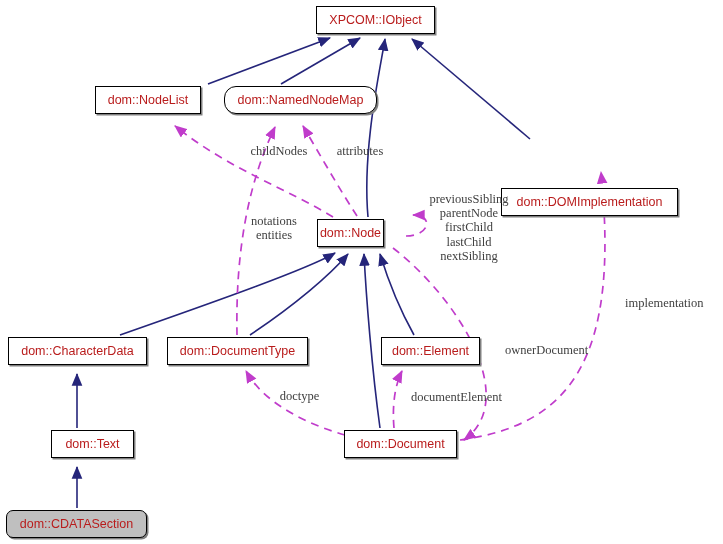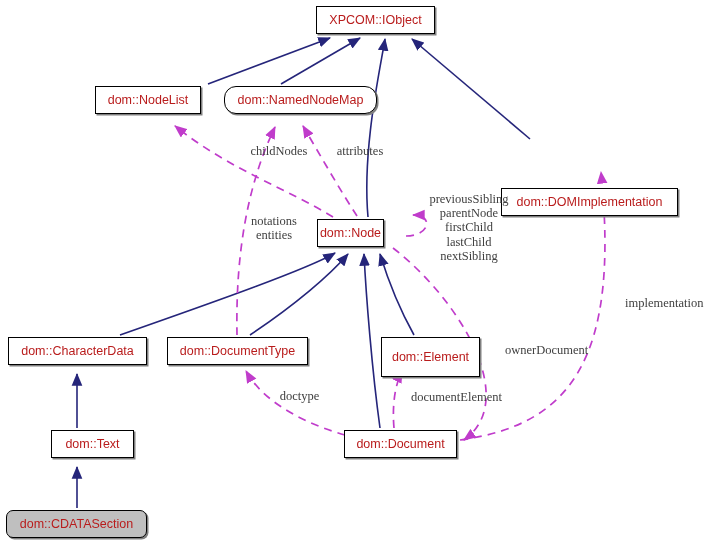--- a/index.html
+++ b/index.html
@@ -115,21 +115,21 @@
   </div>
 
   <div class="node" style="left:8px;top:337px;width:139px;height:28px;justify-content:center;">
     <span>dom::CharacterData</span>
   </div>
 
   <div class="node" style="left:167px;top:337px;width:141px;height:28px;">
     <span>dom::DocumentType</span>
   </div>
 
-  <div class="node" style="left:381px;top:337px;width:99px;height:40px;">
+  <div class="node" style="left:381px;top:337px;width:99px;height:28px;">
     <span>dom::Element</span>
   </div>
 
   <div class="node" style="left:344px;top:430px;width:113px;height:28px;">
     <span>dom::Document</span>
   </div>
 
   <div class="node" style="left:35px;top:430px;width:83px;height:28px;margin-left:16px;">
     <span>dom::Text</span>
   </div>

